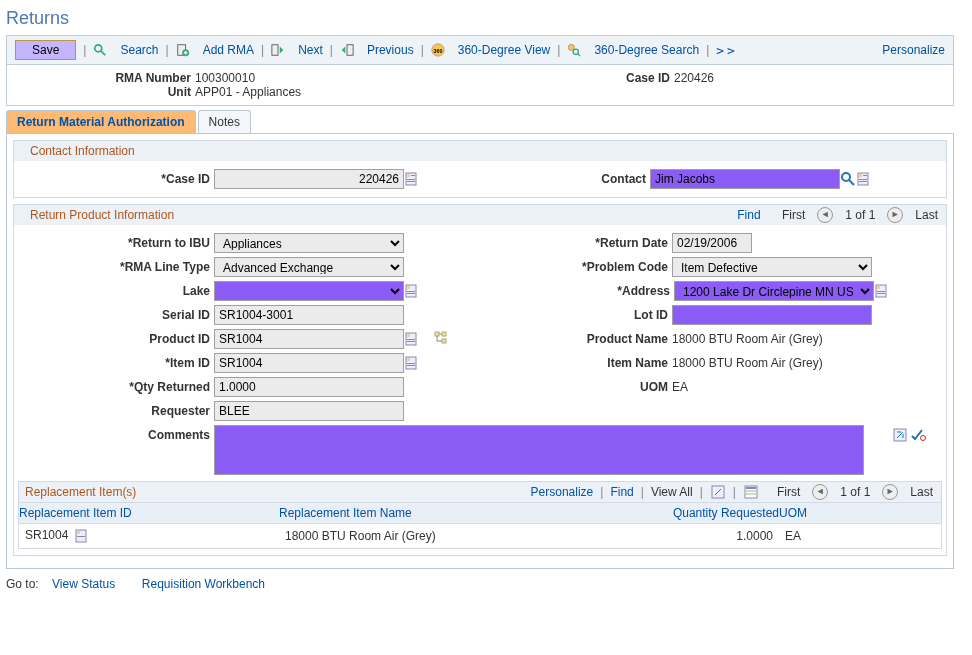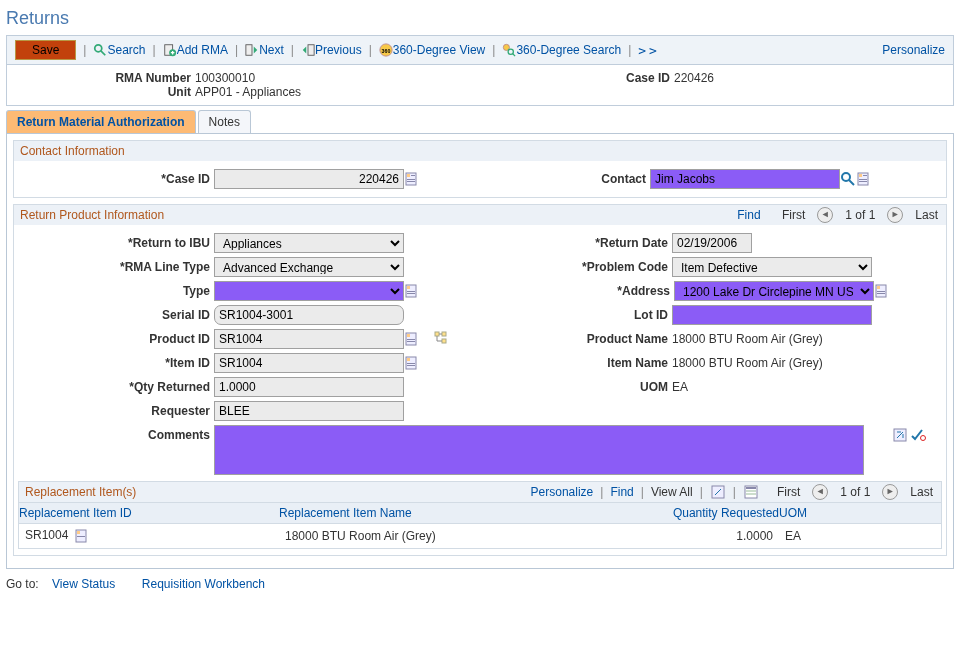--- a/index.html
+++ b/index.html
@@ -1,34 +1,34 @@
 <!DOCTYPE html>
 <html><head>
 <meta charset="utf-8">
 <style>
   body { margin:0; padding:6px; font-family: Arial, sans-serif; font-size:12px; color:#333; background:#fff; width:960px; box-sizing:border-box;}
   a { color:#0052a4; text-decoration:none; cursor:pointer;}
   .page-title { font-size:18px; color:#4a7ab0; font-weight:normal; margin:2px 0 6px 0;}
   .toolbar { background:#eef3f8; border:1px solid #c0cddb; padding:4px 8px; display:flex; align-items:center; gap:4px; position:relative;}
   .toolbar .personalize { position:absolute; right:8px; color:#0052a4;}
-  .save-btn { background:#c2410c; border:1px solid #b89845; padding:2px 16px; font-size:12px; font-family:inherit; }
+  .save-btn { background:#c4b5fd; border:1px solid #b89845; padding:2px 16px; font-size:12px; font-family:inherit; }
   .sep { color:#888; margin:0 3px;}
-  .tb-item { display:inline-flex; align-items:center; gap:0; color:#0052a4;}
+  .tb-item { display:inline-flex; align-items:center; gap:13px; color:#0052a4;}
   .ico { display:inline-block; width:14px; height:14px; vertical-align:middle;}
   .hdr { padding:6px 0 6px 0; border:1px solid #c0cddb; border-top:none;}
   .hdr-row { display:flex;}
   .hdr-cell { display:flex; align-items:baseline; gap:4px;}
   .hdr-lbl { width:184px; text-align:right; font-weight:bold; color:#333;}
   .hdr-val { color:#333;}
   .tabs { margin-top:4px; display:flex; align-items:flex-end; border-bottom:1px solid #b9c7d6;}
   .tab { padding:4px 10px; border:1px solid #b9c7d6; border-bottom:none; background:#f4f6fa; margin-right:2px; border-top-left-radius:3px; border-top-right-radius:3px; font-size:12px;}
   .tab.active { background:#fdba74; font-weight:bold; color:#0052a4;}
   .outer-panel { border:1px solid #b9c7d6; border-top:none; padding:6px 6px;}
   .section { border:1px solid #d2dbe4; margin-bottom:6px; }
-  .section-hd { background:#ecf1f7; color:#b0571d; padding:3px 6px; font-size:12px; display:flex; align-items:center; position:relative;}
+  .section-hd { background:#ecf1f7; color:#b0571d; padding:3px 16px; font-size:12px; display:flex; align-items:center; position:relative;}
   .section-body { padding:6px 4px; }
   .row { display:flex; align-items:center; min-height:24px;}
   .lbl { display:inline-block; text-align:right; font-weight:bold; padding-right:4px; vertical-align:middle;}
   .ro-input, select.sel, input.txt, .ta { font-family:inherit; font-size:12px; box-sizing:border-box; border:1px solid #a0a0a0; background:#ebebeb; padding:2px 4px; height:20px;}
   input.txt.white, select.sel.white, .ta.white { background:#8b5cf6;}
   .ta { height:50px; width:650px; vertical-align:top; resize:none;}
   .nav-links { position:absolute; right:8px; font-size:12px; color:#333; display:flex; gap:4px; align-items:center;}
   .nav-ctrl { display:flex; gap:12px; align-items:center; font-weight:normal; color:#333;}
   .circle-arrow { display:inline-block; width:14px; height:14px; border:1px solid #999; background:#eee; border-radius:50%; position:relative; color:#666; font-size:9px; line-height:12px; text-align:center;}
   .small-ico { display:inline-flex; width:16px; height:16px; align-items:center; justify-content:center; cursor:pointer;}
@@ -209,21 +209,21 @@
       </div>
       <div class="row">
         <span class="lbl w192">*RMA Line Type</span>
         <select class="sel" style="width:190px;"><option>Advanced Exchange</option></select>
         <span style="flex:1"></span>
         <span class="lbl" style="width:118px">*Problem Code</span>
         <select class="sel" style="width:200px;"><option>Item Defective</option></select>
         <span style="width:70px"></span>
       </div>
       <div class="row">
-        <span class="lbl w192">Type</span>
+        <span class="lbl w192">Lake</span>
         <select class="sel white" style="width:190px;"><option></option></select>
         <span class="small-ico">
           <svg class="svg-prompt" viewBox="0 0 16 16">
               <rect x="2" y="2" width="10" height="12" fill="#eef" stroke="#88a"></rect>
               <rect x="3" y="3" width="3" height="3" fill="#fc8"></rect>
               <rect x="3" y="8" width="8" height="1" fill="#88a"></rect>
               <rect x="3" y="10" width="8" height="1" fill="#88a"></rect>
             </svg>
         </span>
         <span style="flex:1"></span>
@@ -234,21 +234,21 @@
               <rect x="2" y="2" width="10" height="12" fill="#eef" stroke="#88a"></rect>
               <rect x="3" y="3" width="3" height="3" fill="#fc8"></rect>
               <rect x="3" y="8" width="8" height="1" fill="#88a"></rect>
               <rect x="3" y="10" width="8" height="1" fill="#88a"></rect>
             </svg>
         </span>
         <span style="width:52px"></span>
       </div>
       <div class="row">
         <span class="lbl w192">Serial ID</span>
-        <input class="txt" style="width: 190px; border-radius: 7px;" value="SR1004-3001">
+        <input class="txt" style="width: 190px;" value="SR1004-3001">
         <span style="flex:1"></span>
         <span class="lbl" style="width:118px">Lot ID</span>
         <input class="txt white" style="width: 200px;" value="">
         <span style="width:70px"></span>
       </div>
       <div class="row">
         <span class="lbl w192">Product ID</span>
         <input class="txt" style="width: 190px;" value="SR1004">
         <span class="small-ico">
           <svg class="svg-prompt" viewBox="0 0 16 16">

